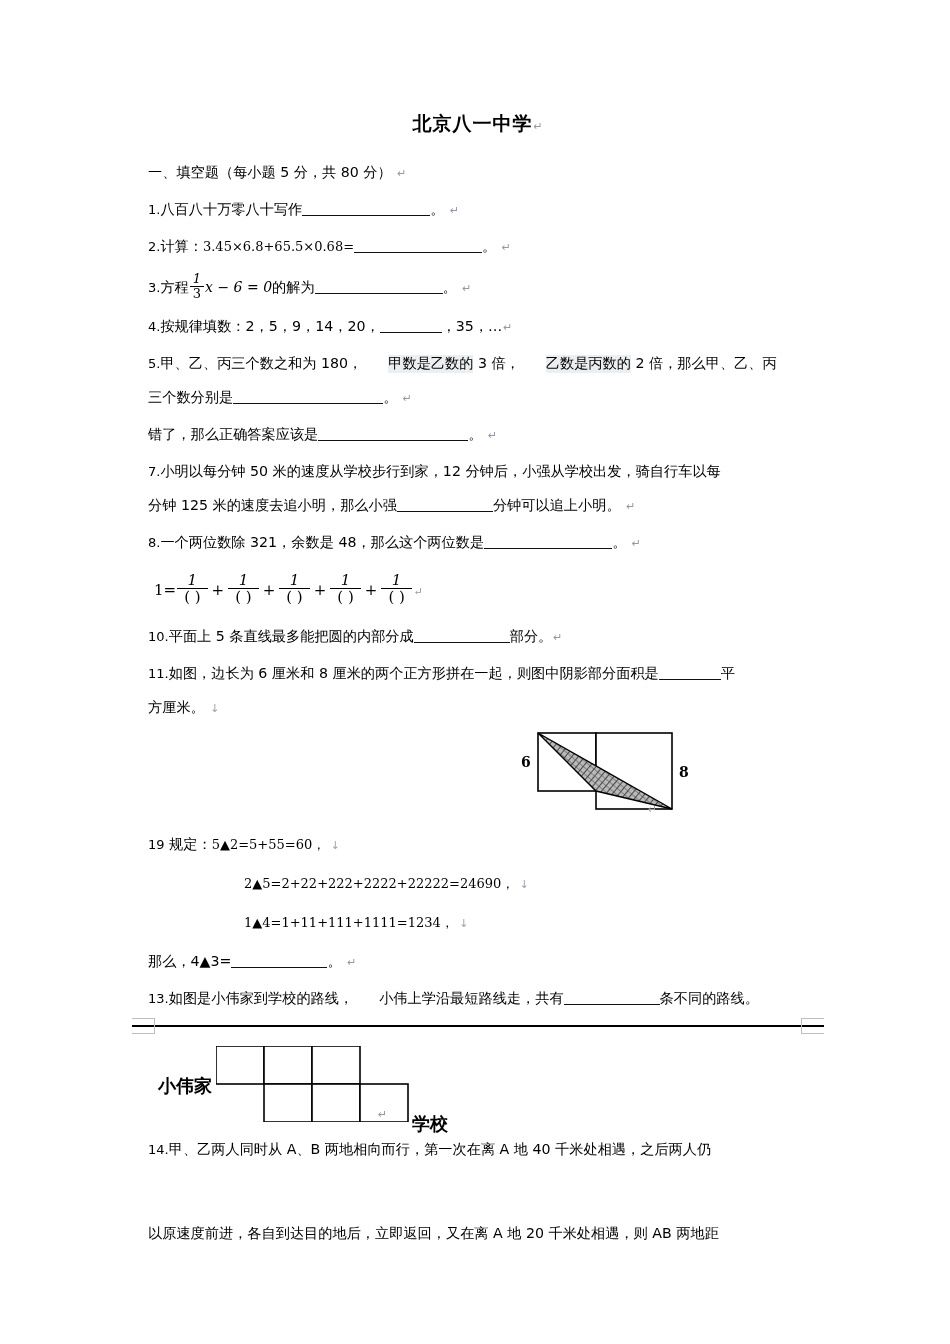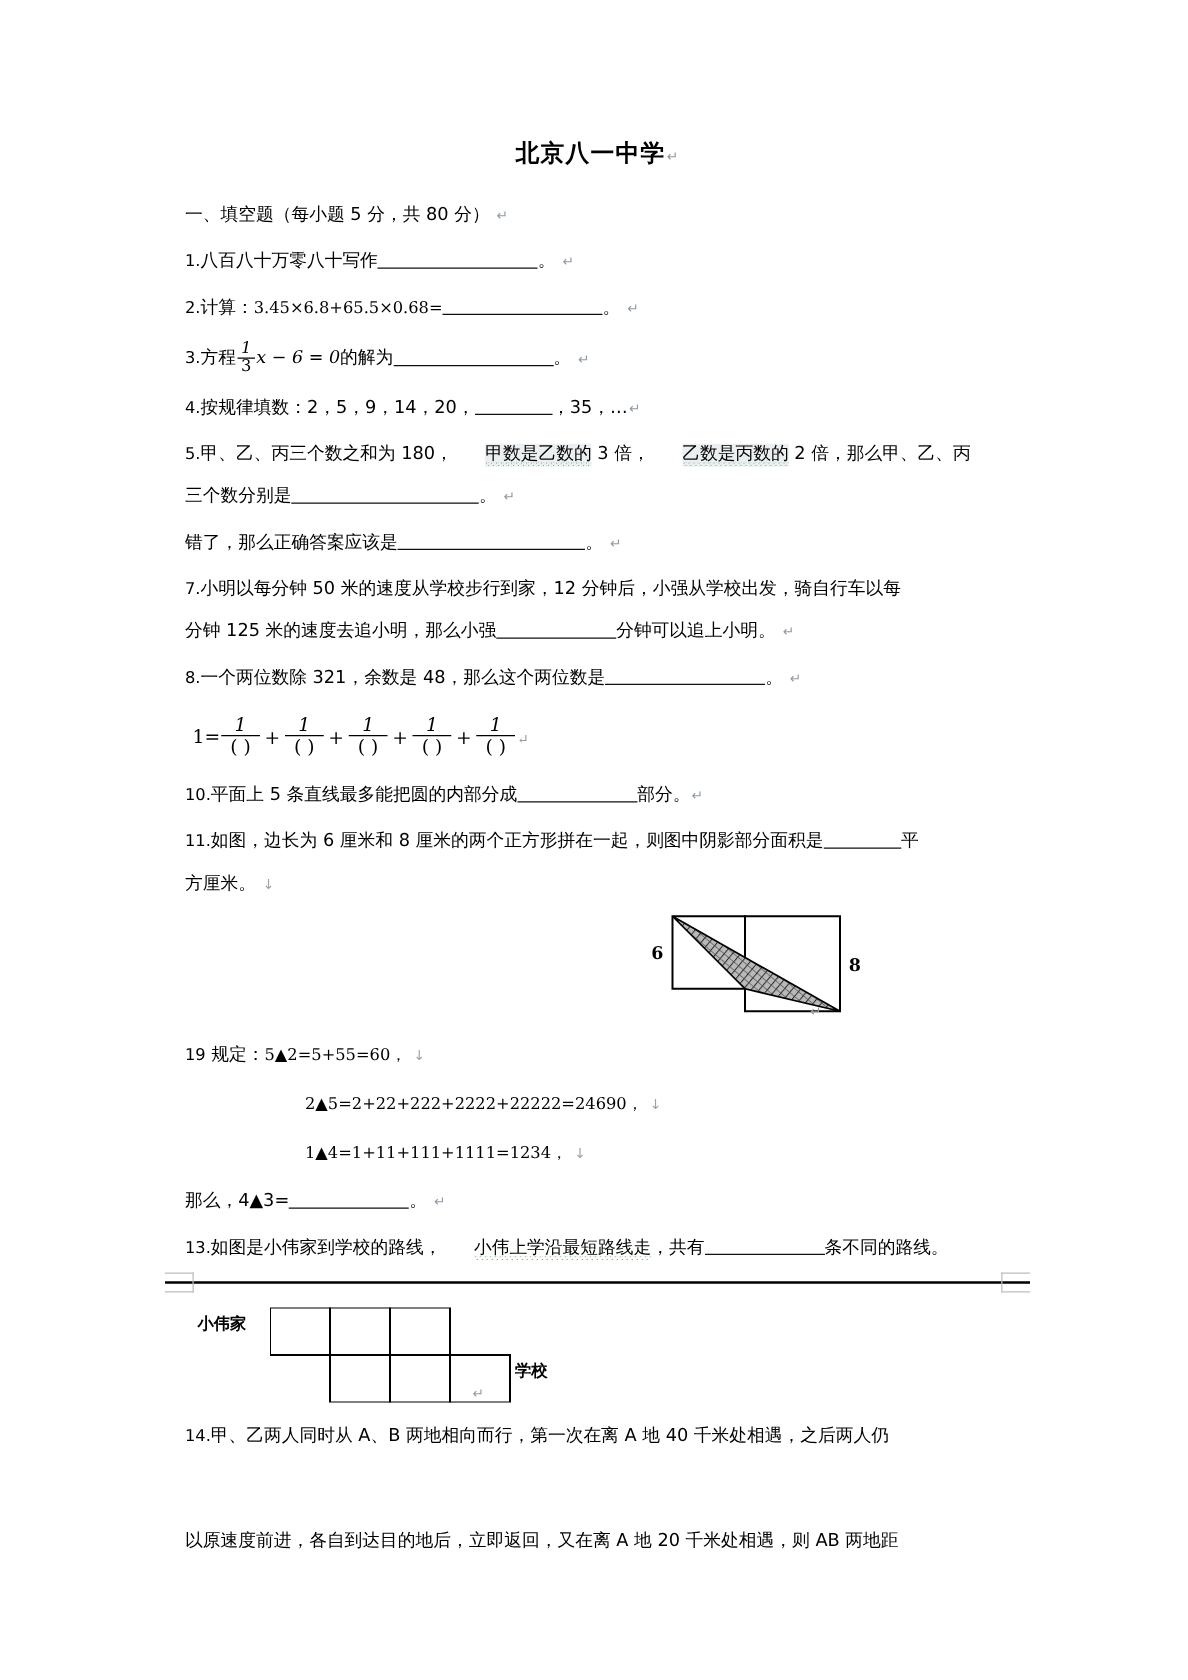--- a/index.html
+++ b/index.html
@@ -152,23 +152,24 @@
   }
   .fig-grid {
     position: absolute;
     left: 68px;
     top: 0;
     width: 260px;
     height: 76px;
   }
   .fig-grid .glbl {
     position: absolute;
-    font-size: 13px;
+    font-size: 18px;
     font-weight: bold;
     white-space: nowrap;
+    margin-top: 24px;
   }
   .fig-grid .glbl-home   { left: -58px; top: 4px; }
   .fig-grid .glbl-school { left: 196px; top: 42px; }
   .fig-grid-ret {
     position: absolute;
     left: 230px;
     top: 62px;
     color: #8f9aa6;
     font-size: 11px;
   }

